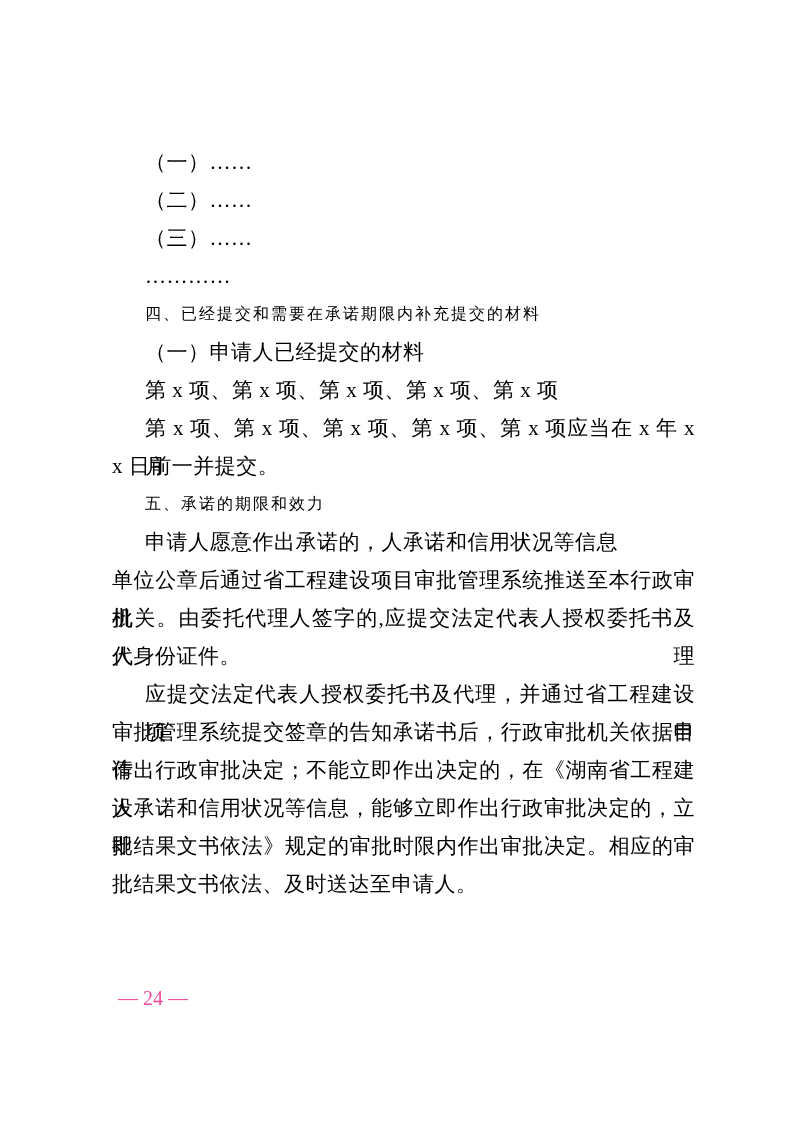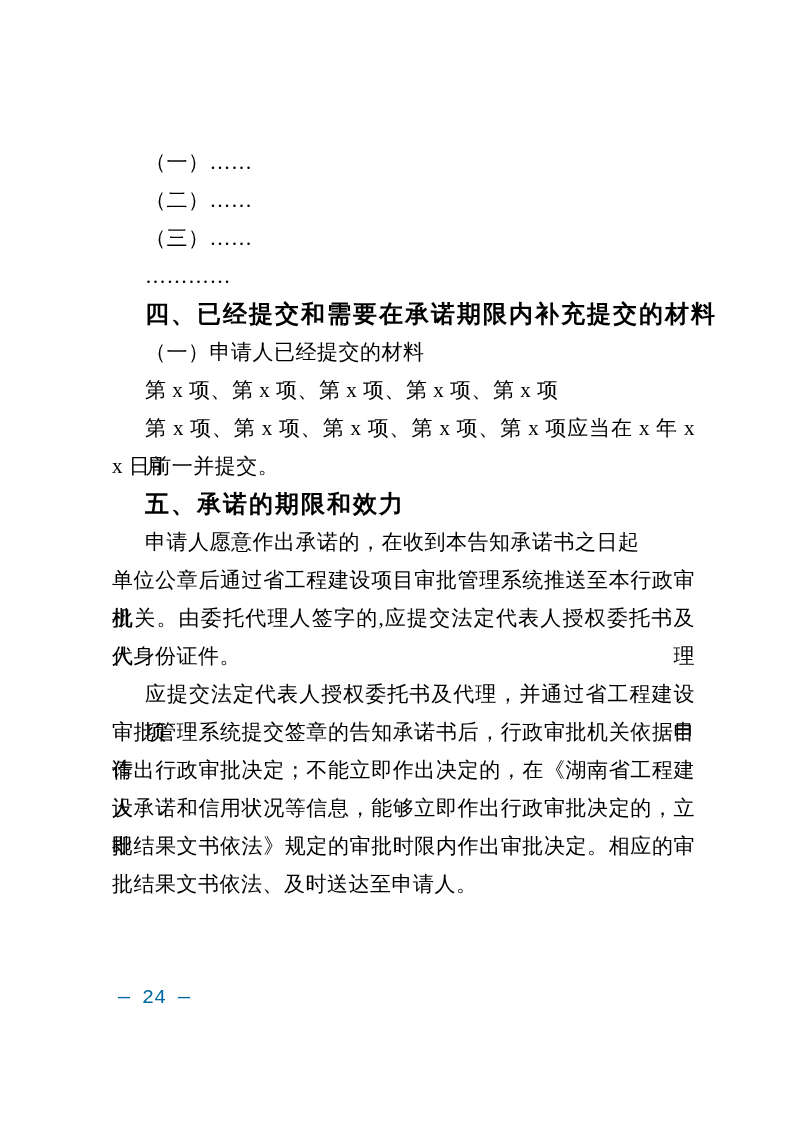--- a/index.html
+++ b/index.html
@@ -25,51 +25,51 @@
     letter-spacing:0.5px;
   }
   .line.indent { padding-left:33px; }
   .line.justify {
     white-space:normal;
     text-align:justify;
     text-align-last:justify;
   }
   .line.heading {
     font-family:"Liberation Sans","DejaVu Sans",sans-serif;
-    font-weight:bold;
-    font-size:24px;
+    font-weight:normal;
+    font-size:16px;
     letter-spacing:2px;
   }
   .page-number {
     position:absolute;
     left:118px; top:979px;
     height:38px;
     line-height:38px;
     font-size:20px;
-    font-family:Liberation Mono, monospace;
-    color:#0369a1;
+    font-family:Liberation Serif, serif;
+    color:#ec4899;
     white-space:pre;
   }
 </style>
 </head>
 <body>
 
 <div class="page">
   <div class="content">
       <div class="line indent">（一）……</div>
       <div class="line indent">（二）……</div>
       <div class="line indent">（三）……</div>
       <div class="line indent">…………</div>
       <div class="line heading indent">四、已经提交和需要在承诺期限内补充提交的材料</div>
       <div class="line indent">（一）申请人已经提交的材料</div>
       <div class="line indent">第 x 项、第 x 项、第 x 项、第 x 项、第 x 项</div>
       <div class="line indent justify">第 x 项、第 x 项、第 x 项、第 x 项、第 x 项应当在 x 年 x 月</div>
       <div class="line">x 日前一并提交。</div>
       <div class="line heading indent">五、承诺的期限和效力</div>
-      <div class="line indent">申请人愿意作出承诺的，在收到本告知承诺书之日起</div>
+      <div class="line indent">申请人愿意作出承诺的，人承诺和信用状况等信息</div>
       <div class="line justify">单位公章后通过省工程建设项目审批管理系统推送至本行政审批</div>
       <div class="line justify">机关。由委托代理人签字的,应提交法定代表人授权委托书及代理</div>
       <div class="line">人身份证件。</div>
       <div class="line indent justify">应提交法定代表人授权委托书及代理，并通过省工程建设项目</div>
       <div class="line justify">审批管理系统提交签章的告知承诺书后，行政审批机关依据申请</div>
       <div class="line justify">作出行政审批决定；不能立即作出决定的，在《湖南省工程建设</div>
       <div class="line justify">人承诺和信用状况等信息，能够立即作出行政审批决定的，立即</div>
       <div class="line justify">批结果文书依法》规定的审批时限内作出审批决定。相应的审</div>
       <div class="line">批结果文书依法、及时送达至申请人。</div>
     </div>

